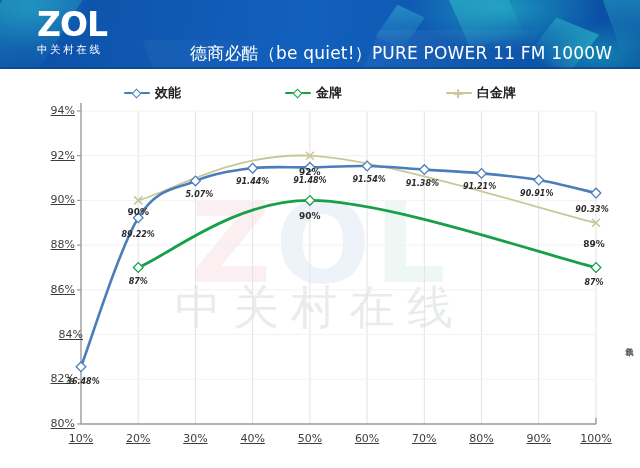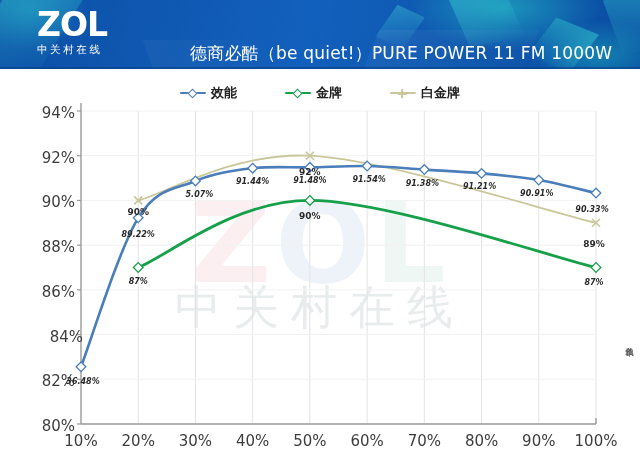--- a/index.html
+++ b/index.html
@@ -49,21 +49,21 @@
     color:#ffffff;font-size:17px;letter-spacing:.2px;
     font-family:"DejaVu Sans","Liberation Sans",sans-serif;white-space:nowrap;
   }
   .hdr-line{position:absolute;left:0;top:67px;width:640px;height:2px;background:#0a3f86;opacity:.6;}
 
   
   .chart-wrap{position:absolute;left:0;top:69px;width:640px;height:399px;background:#fff;}
 
   
   .legend{position:absolute;left:0;top:13px;width:640px;height:22px;
-    display:flex;justify-content:center;align-items:center;gap:48px;}
+    display:flex;justify-content:center;align-items:center;gap:104px;}
   .leg-item{display:flex;align-items:center;gap:5px;}
   .leg-mark{position:relative;width:26px;height:10px;}
   .leg-mark i{position:absolute;left:0;top:4px;width:26px;height:2.4px;display:block;border-radius:1px;}
   .leg-mark b{position:absolute;left:9px;top:1.5px;width:7px;height:7px;background:#fff;
     border:1.4px solid currentColor;transform:rotate(45deg);box-sizing:border-box;}
   .leg-mark.cross b{background:transparent;border:none;
     box-shadow:0 0 0 0;width:9px;height:9px;left:8px;top:0.5px;}
   .leg-mark.cross b:before,.leg-mark.cross b:after{
     content:"";position:absolute;left:0;top:4px;width:9px;height:1.6px;background:currentColor;}
   .leg-mark.cross b:before{transform:rotate(45deg);}
@@ -81,22 +81,22 @@
   .wm-cn{position:absolute;left:50%;top:213px;transform:translateX(-50%);
     font-family:"DejaVu Sans",sans-serif;font-size:46px;line-height:50px;letter-spacing:12px;
     white-space:nowrap;color:#d8dde0;opacity:.55;}
 
   .plot{position:absolute;left:0;top:0;width:640px;height:399px;}
   .axis-label-y{
     position:absolute;right:4px;top:272px;width:14px;
     font-size:8.5px;color:#555;writing-mode:vertical-rl;text-orientation:upright;
     font-family:"DejaVu Sans","Liberation Sans",sans-serif;letter-spacing:0px;
   }
-  .ytick,.xtick{position:absolute;font-size:15px;color:#3d3d3d;
-    font-family:"DejaVu Sans","Liberation Sans",sans-serif;white-space:nowrap;}
+  .ytick,.xtick{position:absolute;font-size:11px;color:#3d3d3d;
+    font-family:"DejaVu Sans","Liberation Sans",sans-serif;white-space:nowrap;text-decoration:underline;}
   .ytick{text-align:right;}
   .xtick{text-align:center;}
 
   .dlabel{position:absolute;font-size:8px;color:#2b2b2b;white-space:nowrap;
     font-family:"DejaVu Sans","Liberation Sans",sans-serif;font-style:italic;font-weight:bold;}
   .dlabel.plain{font-style:normal;}
 </style>
 </head>
 <body>
 

